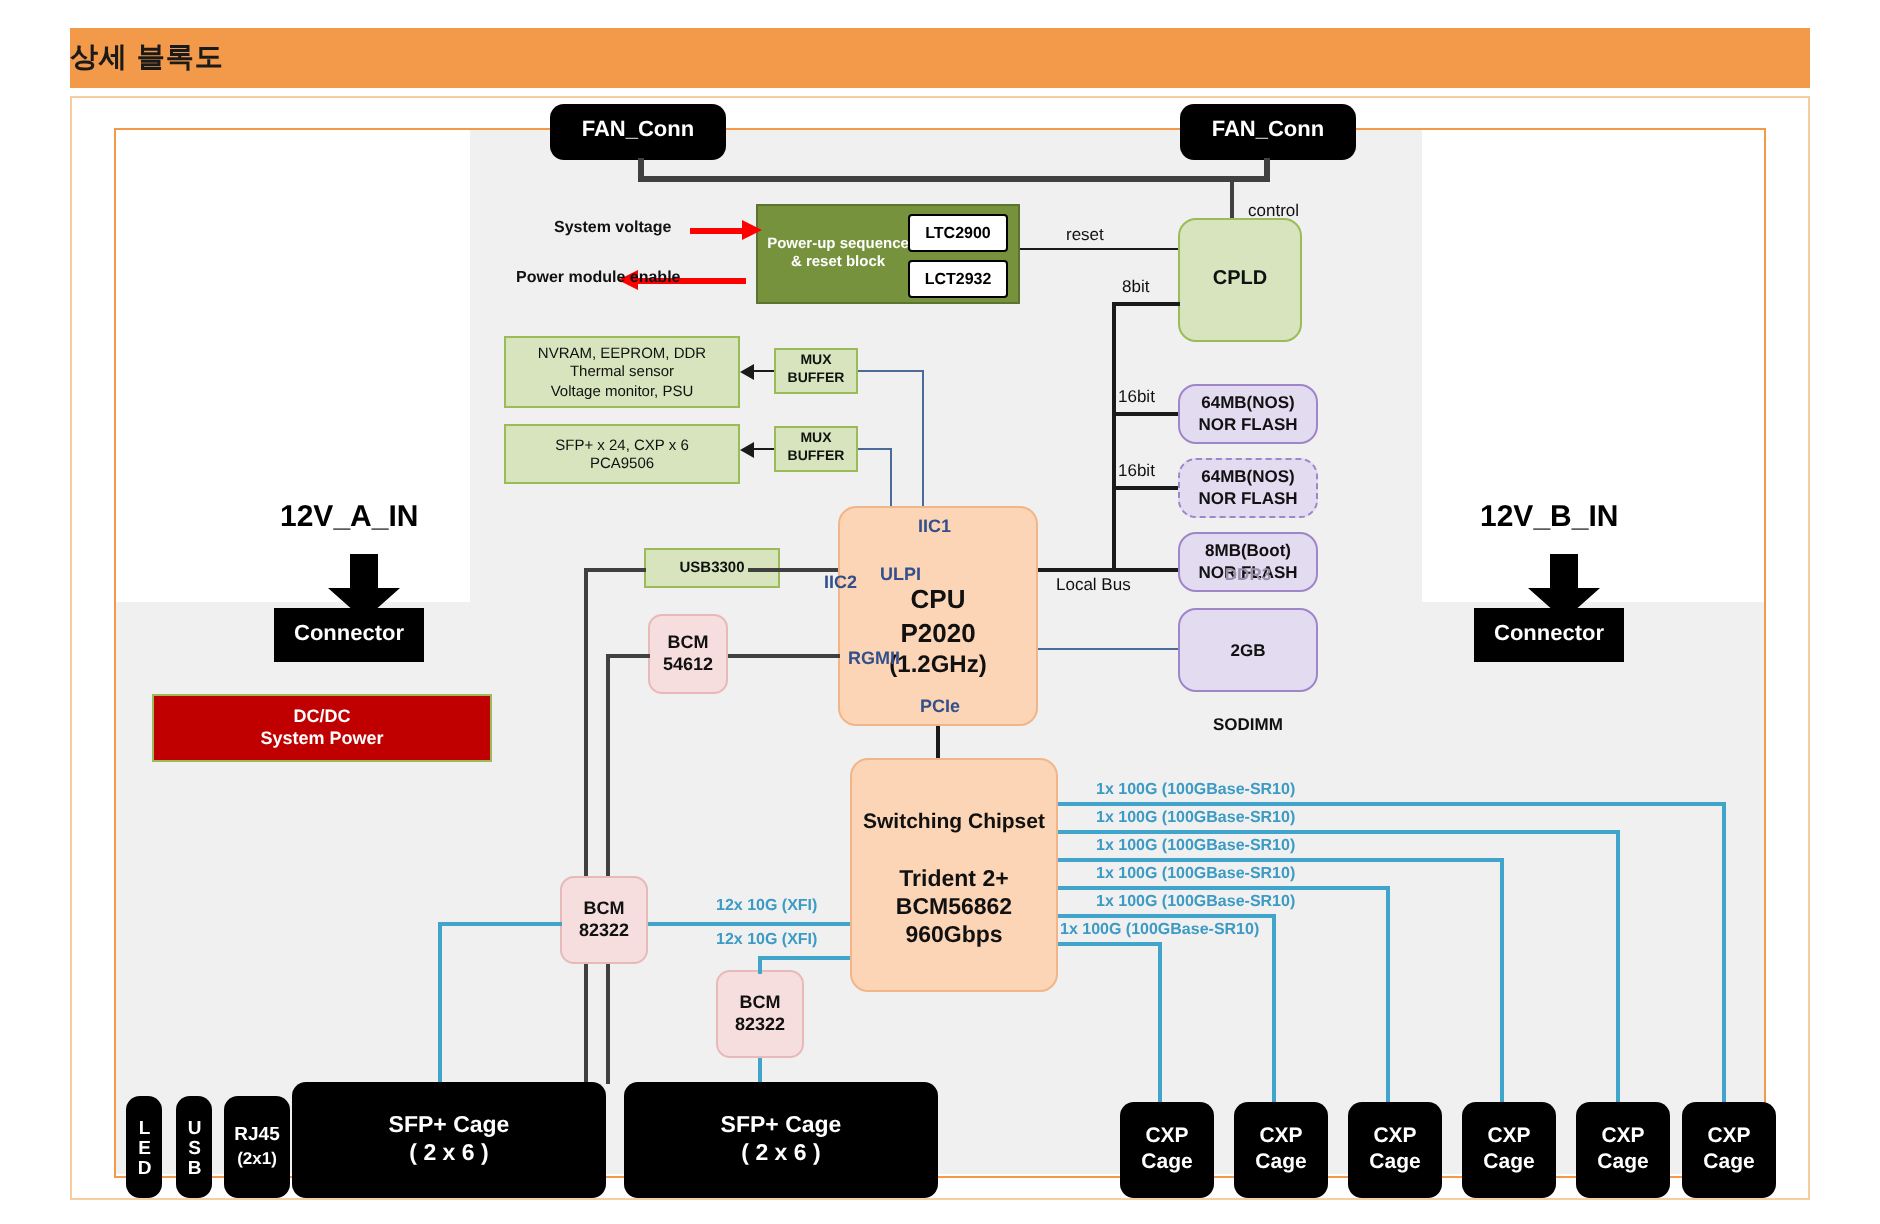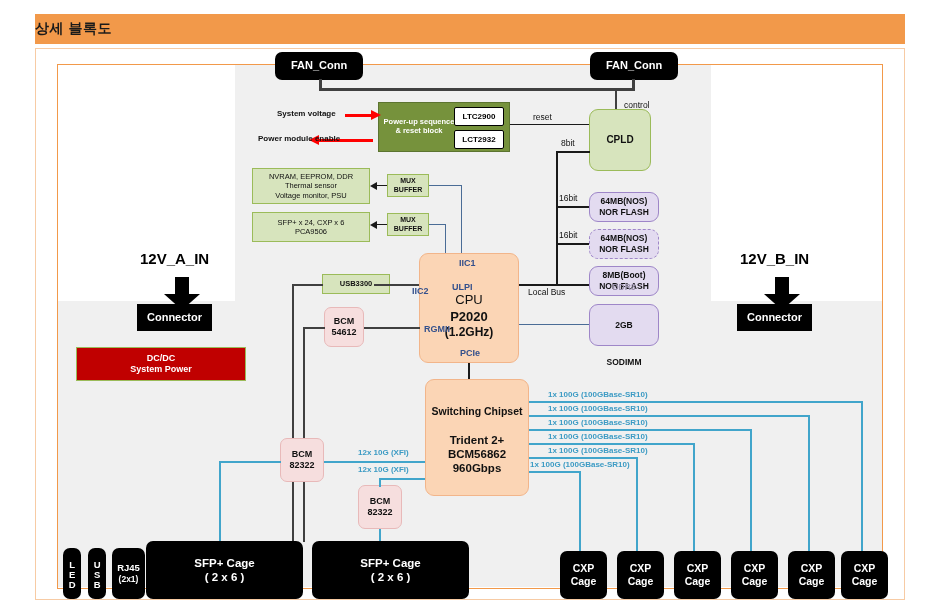--- a/index.html
+++ b/index.html
@@ -183,27 +183,27 @@
   <div class="arr-blk l" style="left:377px;top:185px;width:10px;"></div>
   <div class="arr-blk l" style="left:377px;top:224px;width:10px;"></div>
 
   <div class="ln-blue" style="left:429px;top:185px;width:33px;height:1.4px;"></div>
   <div class="ln-blue" style="left:461px;top:185px;width:1.4px;height:69px;"></div>
 
   <div class="ln-blue" style="left:429px;top:224px;width:17px;height:1.4px;"></div>
   <div class="ln-blue" style="left:445px;top:224px;width:1.4px;height:30px;"></div>
 
   <div class="box peach" style="left:419px;top:253px;width:100px;height:110px;">
-    <span style="font-size:13px;font-weight:normal;margin-top:16px;">CPU</span>
+    <span style="font-size:13px;font-weight:bold;margin-top:16px;">CPU</span>
     <span style="font-size:13px;font-weight:bold;">P2020</span>
     <span style="font-size:12px;font-weight:bold;">(1.2GHz)</span>
   </div>
   <div class="lbl-blue" style="left:412px;top:258px;margin-top:28px;">IIC2</div>
   <div class="lbl-blue" style="left:459px;top:258px;">IIC1</div>
-  <div class="lbl-blue" style="left:420px;top:282px;padding-left:32px;">ULPI</div>
+  <div class="lbl-blue" style="left:408px;top:282px;padding-left:32px;">ULPI</div>
   <div class="lbl-blue" style="left:424px;top:324px;">RGMII</div>
   <div class="lbl-blue" style="left:460px;top:348px;">PCIe</div>
 
   <div class="box green-light" style="left:322px;top:274px;width:68px;height:20px;font-size:7.5px;font-weight:bold;">
     <span>USB3300</span>
   </div>
   <div class="box pink" style="left:324px;top:307px;width:40px;height:40px;font-size:9px;">
     <span>BCM</span>
     <span>54612</span>
   </div>

